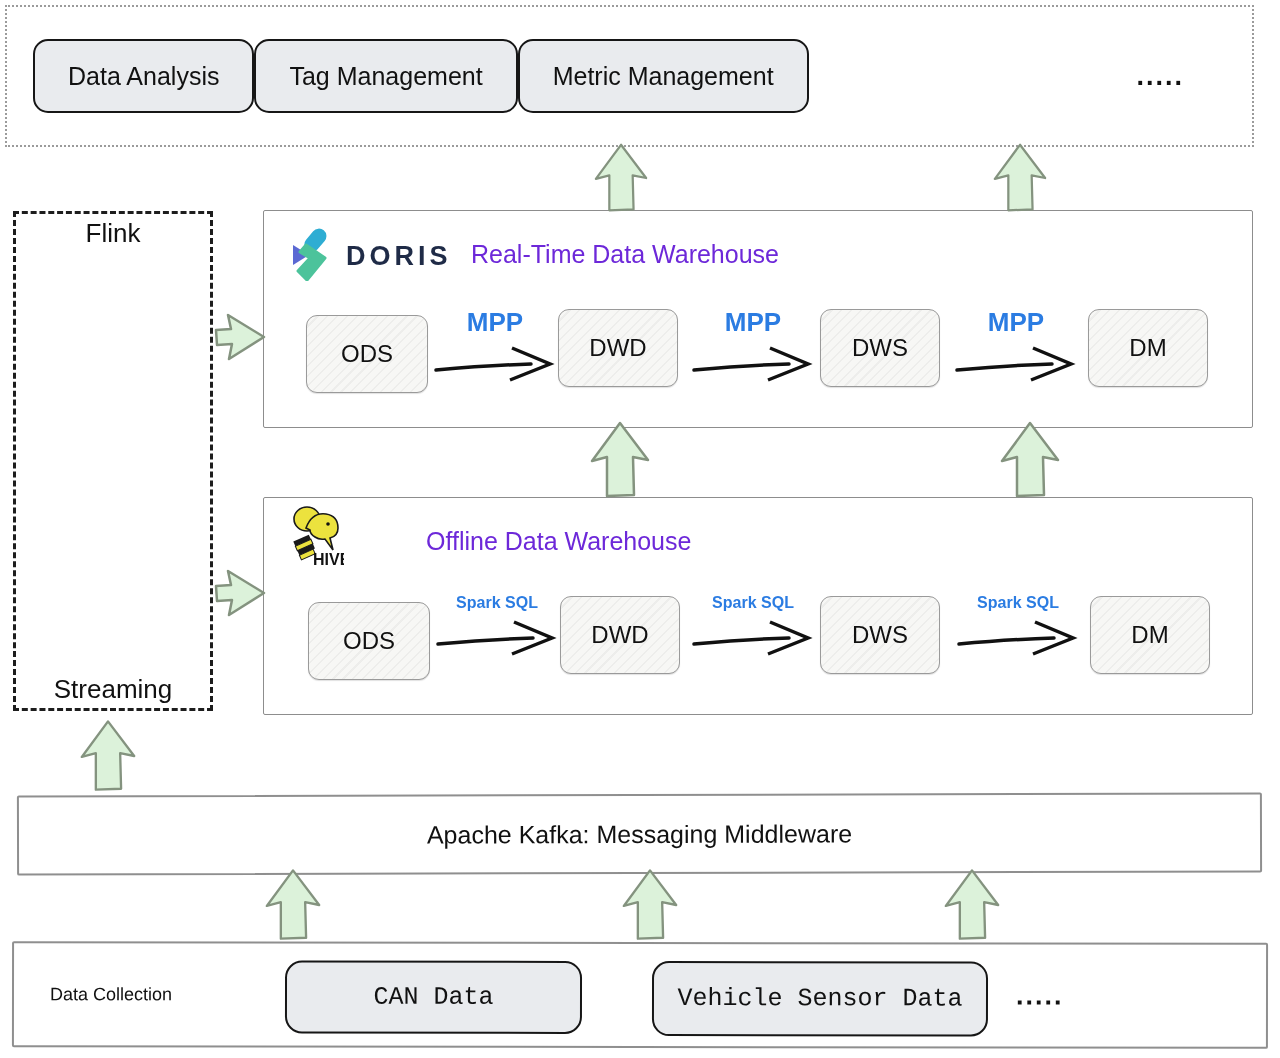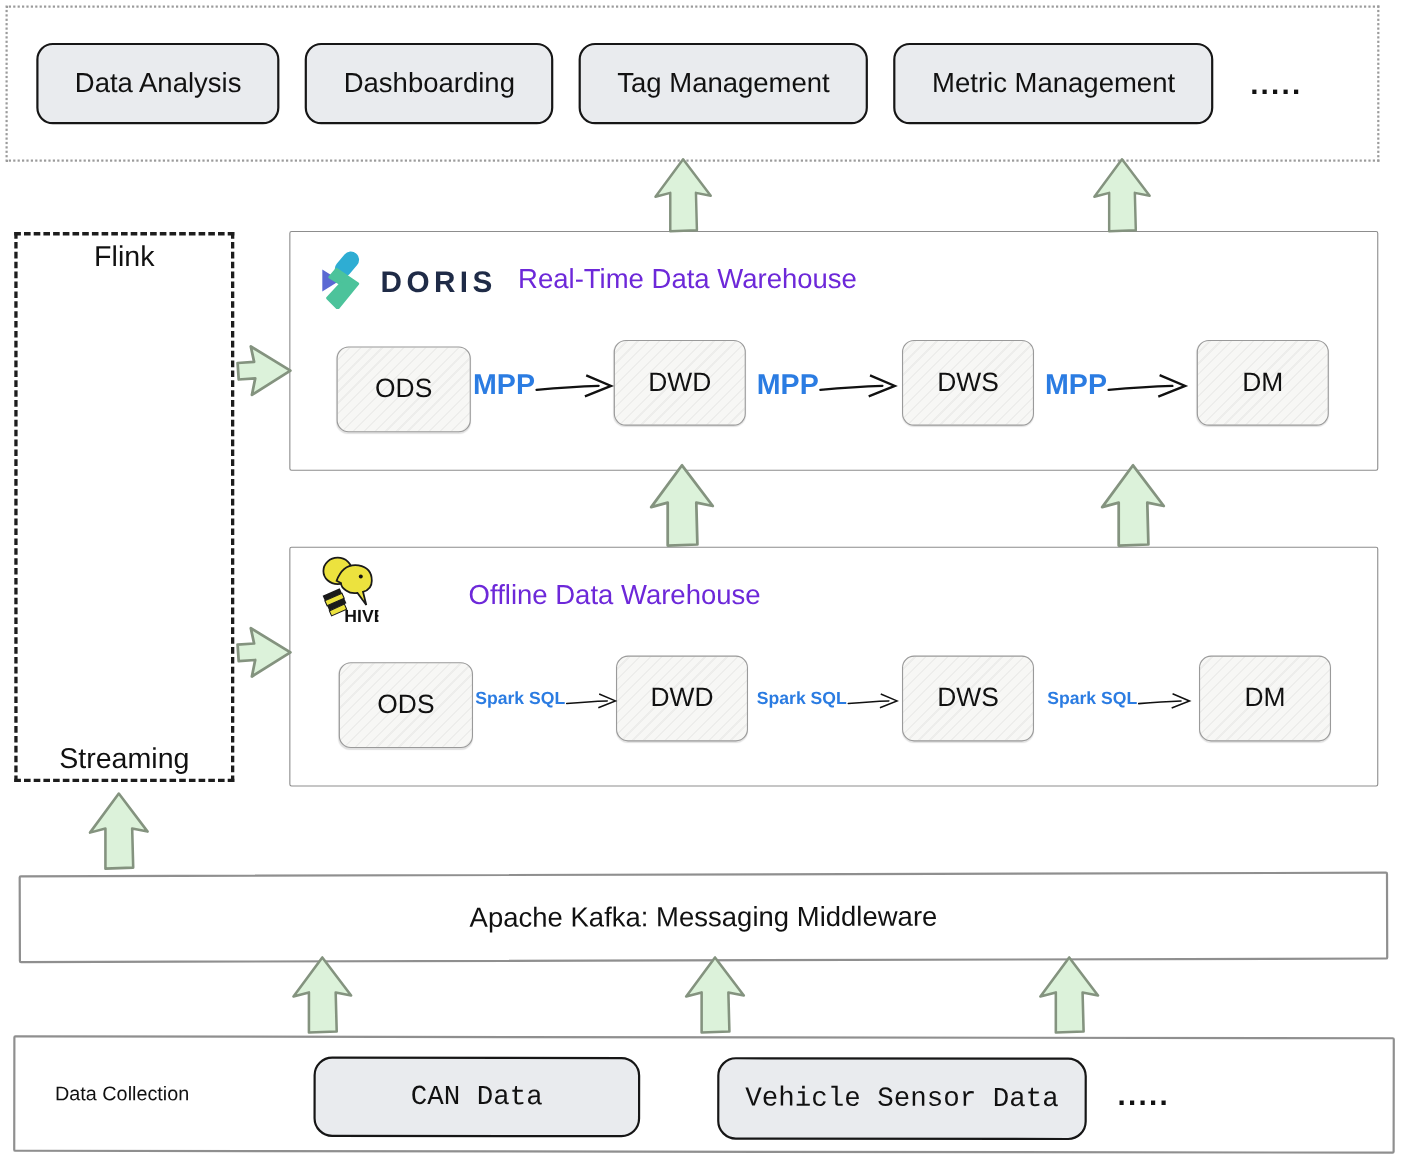--- a/index.html
+++ b/index.html
@@ -5,21 +5,21 @@
   * { margin:0; padding:0; box-sizing:border-box; }
   html,body { background:#ffffff; }
   .canvas{
     position:relative; width:1280px; height:1058px; overflow:hidden;
     background:#ffffff; font-family:"Liberation Sans", sans-serif; color:#111;
   }
   
   .dotted-box{
     position:absolute; left:5px; top:5px; width:1249px; height:142px;
     border:2px dotted #9b9b9b; background:#fff;
-    display:flex; align-items:center; gap:23px; padding:0 26px;
+    display:flex; align-items:center; padding:0 26px;
   }
   .pill{
     height:74px; padding:0 33px; display:flex; align-items:center; justify-content:center;
     background:#e9ebee; border:2.5px solid #161616; border-radius:15px;
     font-size:25px; white-space:nowrap;
   }
   .dots{ font-size:27px; font-weight:700; letter-spacing:2px; color:#111; }
   .dots-top{ margin-left:auto; margin-right:42px; }
 
   .wh-box{
@@ -39,21 +39,21 @@
     position:absolute; height:78px; display:flex; align-items:center; justify-content:center;
     font-size:24px; color:#111;
     background:
       repeating-linear-gradient(135deg, rgba(110,110,110,0.07) 0 1.5px, rgba(0,0,0,0) 1.5px 7px),
       #f7f7f5;
     border:1.8px solid #9a9a9a; border-radius:11px;
     box-shadow:0 1px 1px rgba(0,0,0,0.12);
   }
   .connector{
     position:absolute; top:96px; height:84px;
-    display:flex; flex-direction:row; align-items:center; 
+    display:flex; flex-direction:column; align-items:center; 
   }
   .edge-label{ font-weight:700; white-space:nowrap; }
   .edge-label-mpp{ font-size:26px; }
   .edge-label-spark{ font-size:16px; }
 
   .flink-box{
     position:absolute; left:13px; top:211px; width:200px; height:500px;
     border:3px dashed #1d1d1d; background:#fff;
     display:flex; flex-direction:column; align-items:center; justify-content:space-between;
     font-size:26px; line-height:38px; text-align:center;
@@ -81,21 +81,20 @@
   .abs{ position:absolute; }
   svg{ display:block; }
 </style>
 </head>
 <body>
 
 <div class="canvas">
 
   <div class="dotted-box">
     <div class="pill">Data Analysis</div>
-    <div class="pill">Dashboarding</div>
     <div class="pill">Tag Management</div>
     <div class="pill">Metric Management</div>
     <div class="dots dots-top">.....</div>
   </div>
 
   <div class="wh-box wh-realtime">
     <svg class="abs" style="left:26px; top:16px;" width="50" height="54" viewBox="0 0 50 54">
       <rect x="18" y="0" width="15" height="26" rx="7.5" fill="#2eadd3" transform="rotate(40 25 13)"></rect>
       <polygon points="3,18 19,28 3,38" fill="#5b69d3"></polygon>
       <polygon points="16,18 35,31 17,53 8,44 20,31 10,25" fill="#4cc39b" stroke="#4cc39b" stroke-width="3" stroke-linejoin="round"></polygon>

